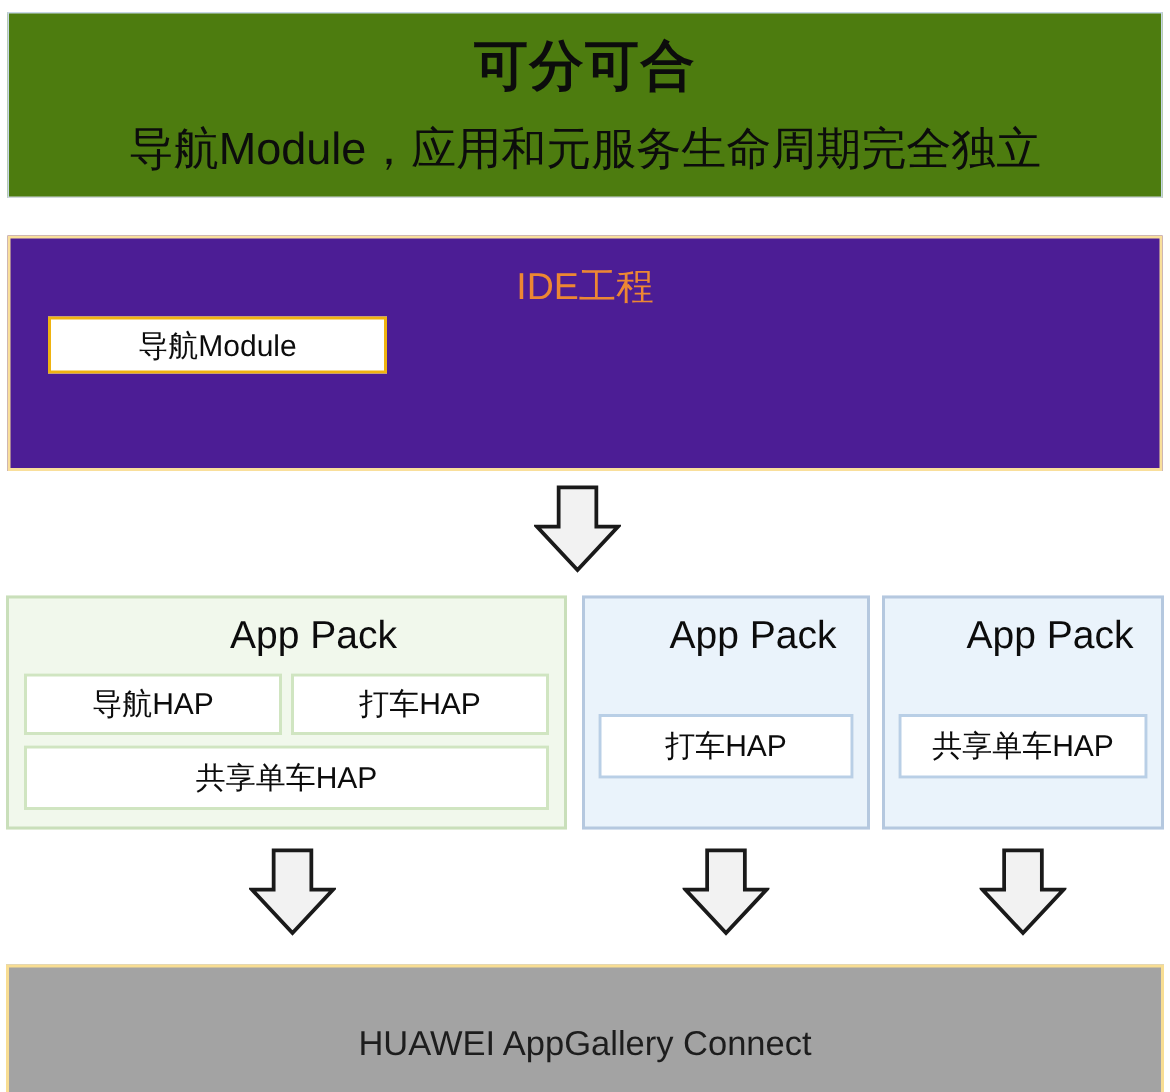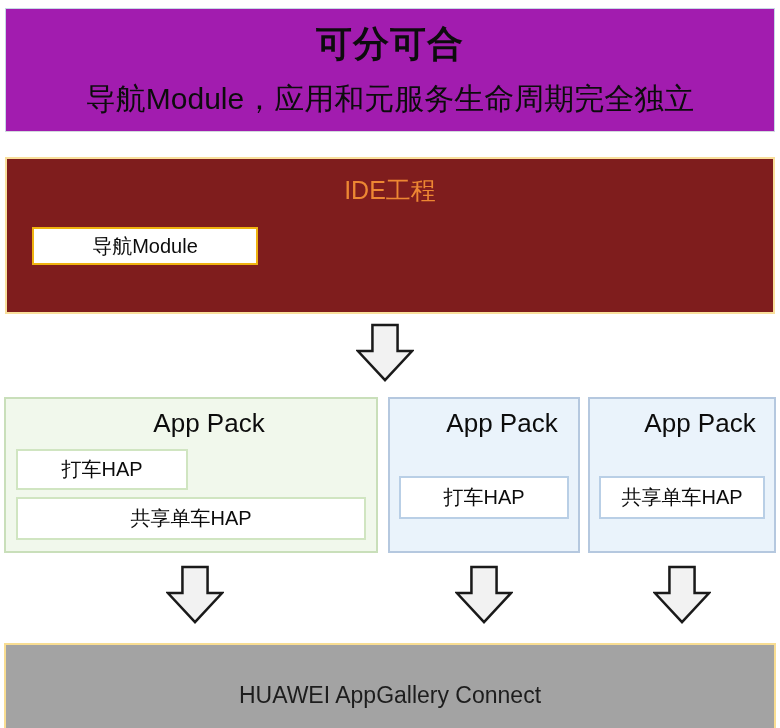--- a/index.html
+++ b/index.html
@@ -14,21 +14,21 @@
     height: 728px;
     background: #ffffff;
     overflow: hidden;
   }
 
   
   .header-box {
     position: absolute;
     left: 5px; top: 8px;
     width: 770px; height: 124px;
-    background: #a21caf;
+    background: #4d7c0f;
     border: 1px solid #c7d7e6;
     border-bottom-color: #d2d8dd;
     display: flex; flex-direction: column;
     align-items: center; justify-content: center;
     text-align: center;
   }
   .header-title {
     font-size: 36px;
     font-weight: 600;
     color: #0c0c0c;
@@ -40,33 +40,33 @@
     font-weight: 400;
     color: #0c0c0c;
     white-space: nowrap;
   }
 
   
   .ide-box {
     position: absolute;
     left: 5px; top: 157px;
     width: 770px; height: 157px;
-    background: #7f1d1d;
+    background: #4c1d95;
     border: 2px solid #f9df9b;
   }
   .ide-title {
     margin-top: 15px;
     text-align: center;
     font-size: 25px;
     font-weight: 500;
     color: #ed8733;
   }
   .module-row {
     position: absolute;
-    left: 25px; right: 25px; top: 68px;
+    left: 25px; right: 25px; top: 52px;
     display: flex;
     justify-content: space-between;
   }
   .module-box {
     width: 226px; height: 38px;
     background: #ffffff;
     border: 2px solid #efb310;
     display: flex; align-items: center; justify-content: center;
     font-size: 20px;
     color: #0c0c0c;
@@ -158,20 +158,21 @@
     </div>
   </div>
 
   <svg class="arrow arrow-main" viewBox="0 0 60 62">
     <polygon points="17,2 43,2 43,29 58,29 30,59 2,29 17,29" fill="#f2f2f2" stroke="#1a1a1a" stroke-width="2.6" stroke-linejoin="miter"></polygon>
   </svg>
 
   <div class="pack pack-green">
     <div class="pack-title">App Pack</div>
     <div class="pack1-row1">
+      <div class="hap-box hap-green">导航HAP</div>
       <div class="hap-box hap-green">打车HAP</div>
     </div>
     <div class="hap-box hap-green pack1-row2">共享单车HAP</div>
   </div>
 
   <div class="pack pack-blue pack-2">
     <div class="pack-title">App Pack</div>
     <div class="hap-box hap-blue pack-single-hap">打车HAP</div>
   </div>
 

